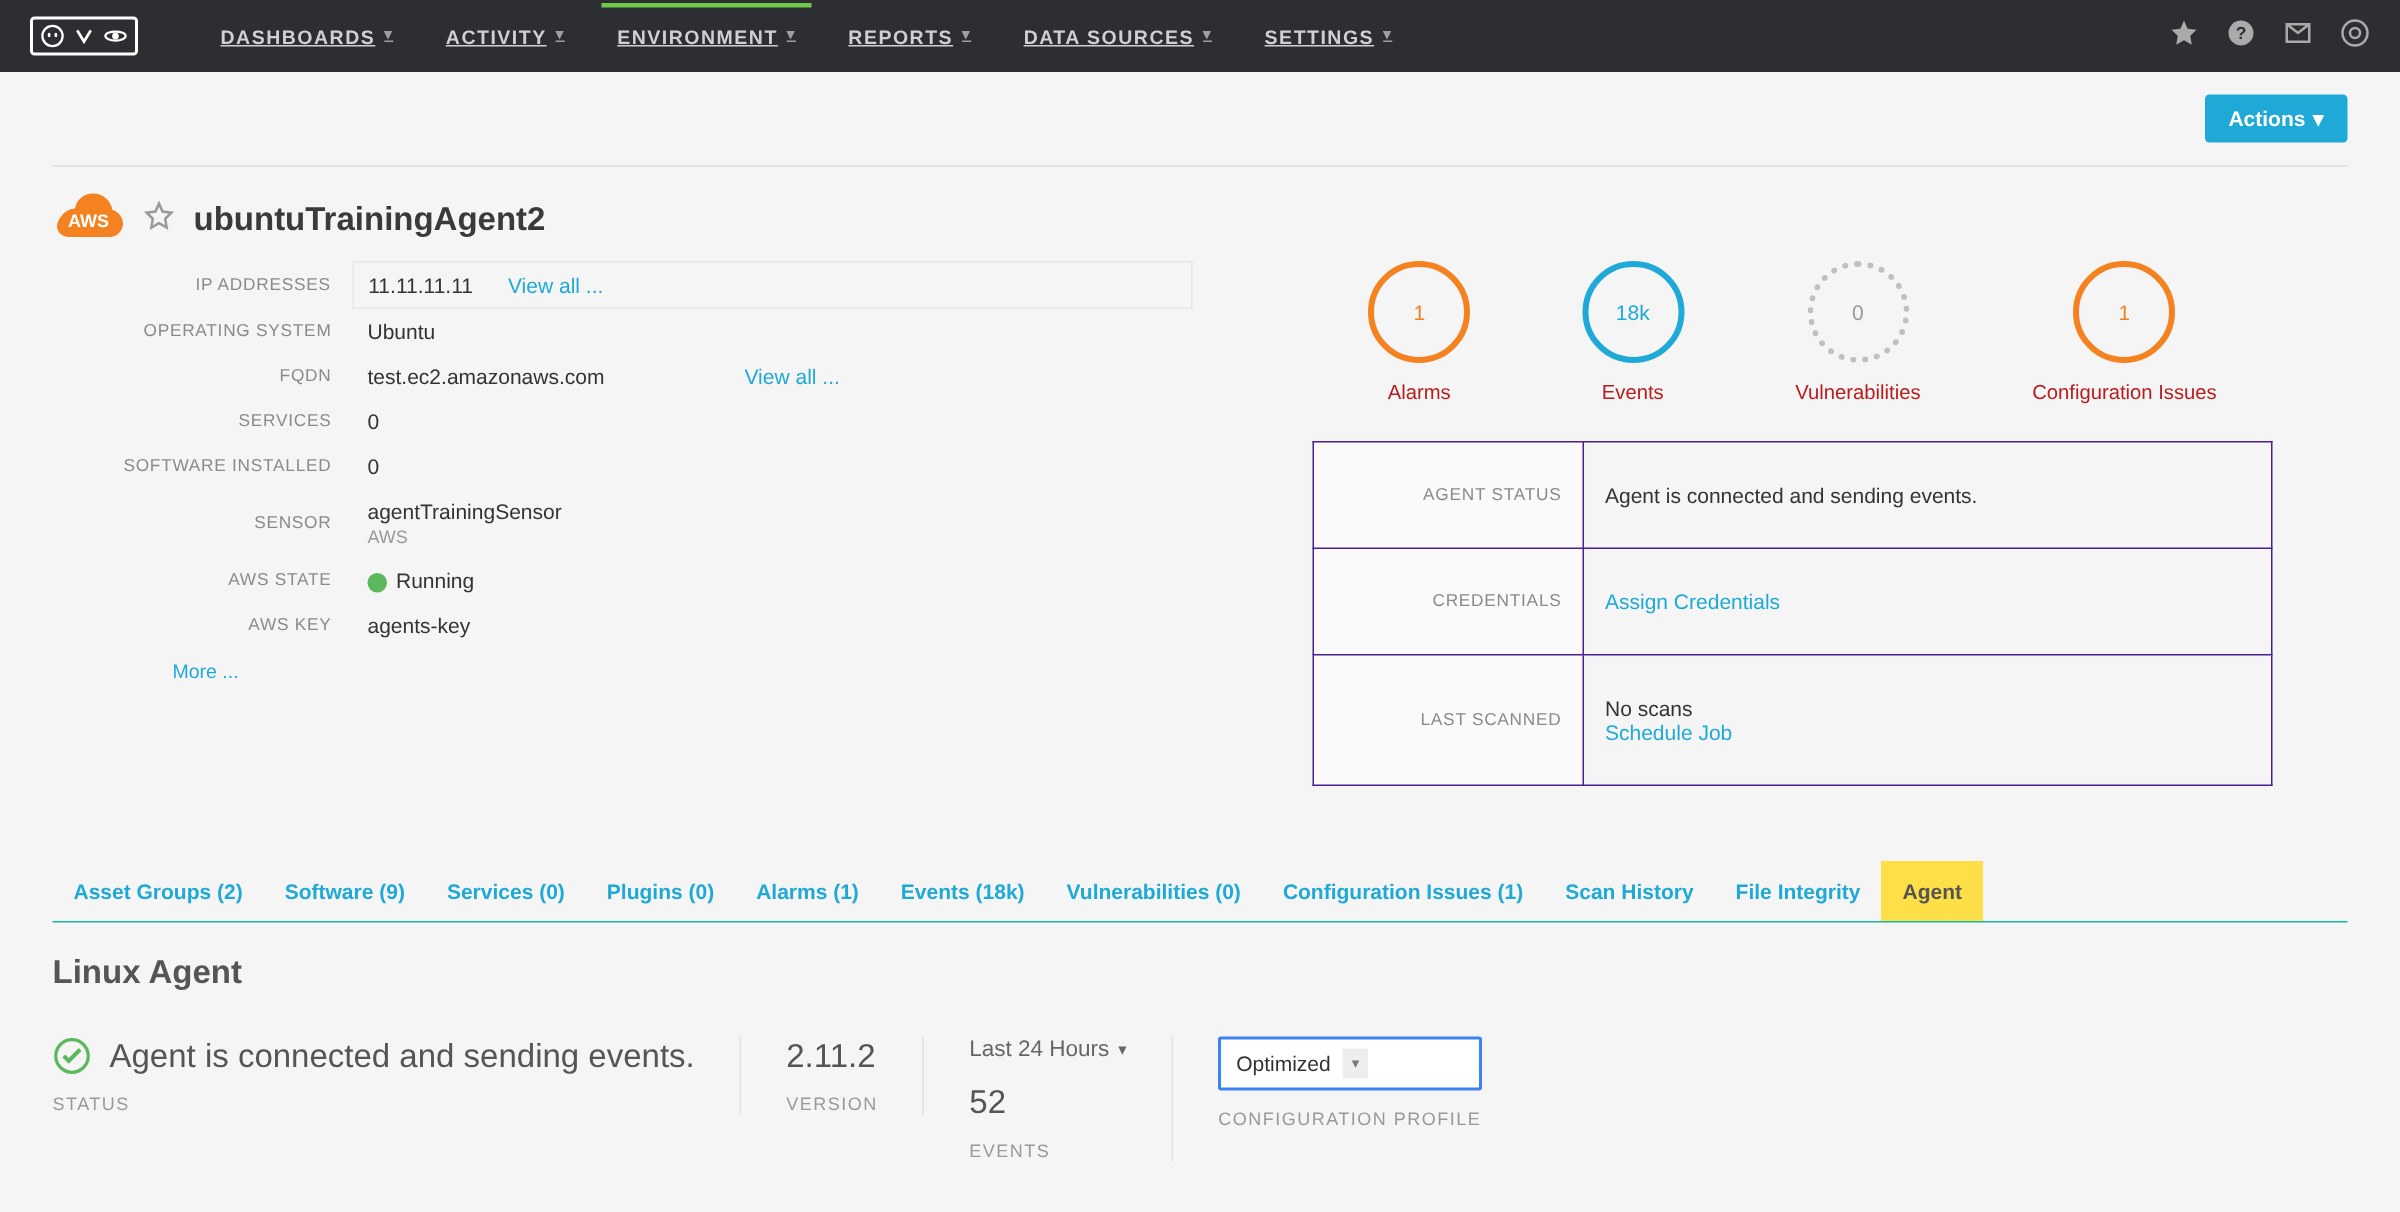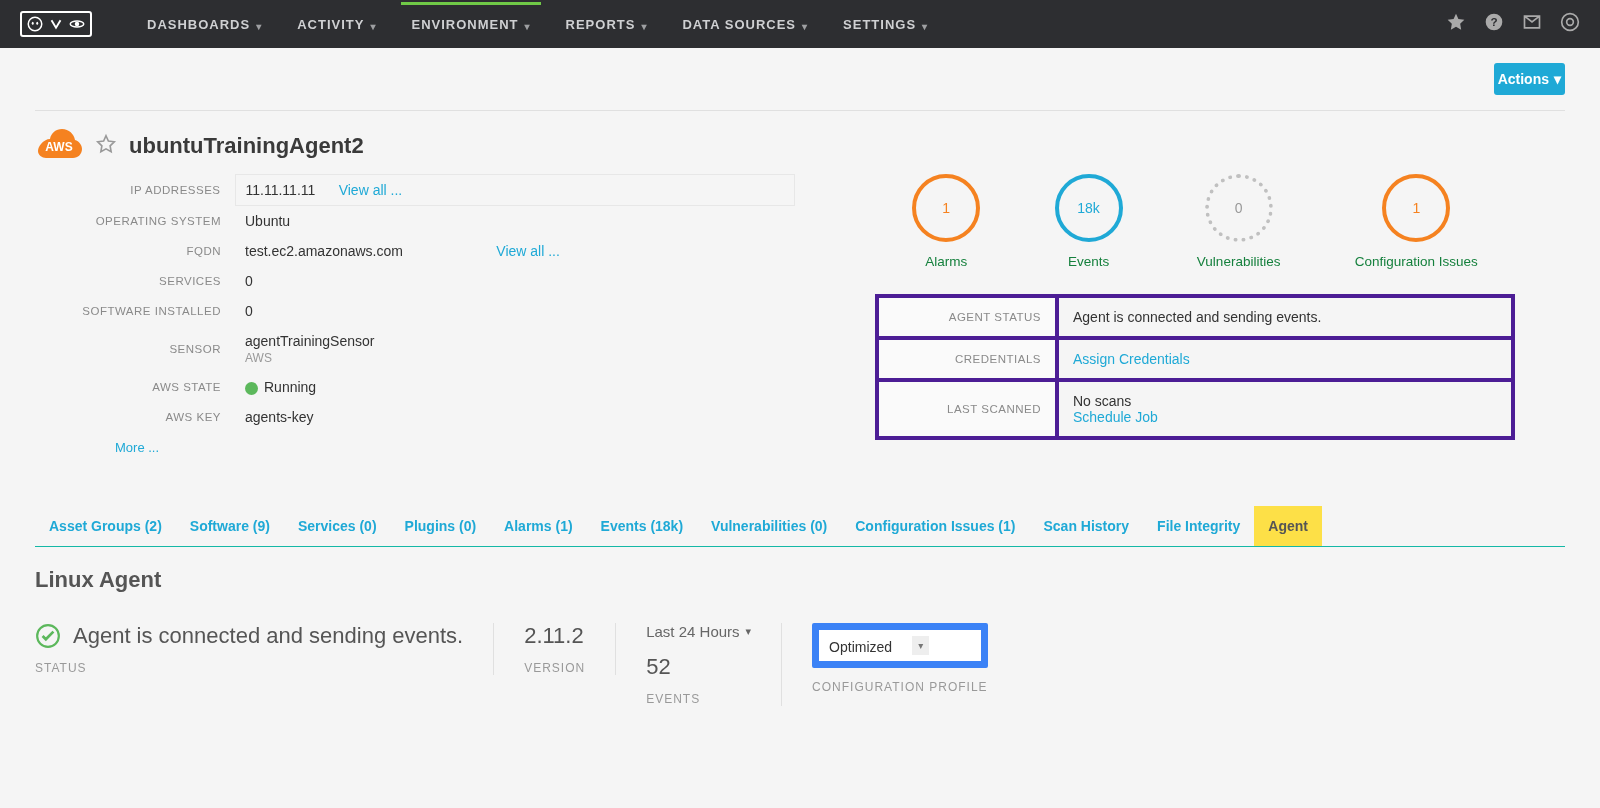--- a/index.html
+++ b/index.html
@@ -4,31 +4,31 @@
 <style>
 * { box-sizing: border-box; margin: 0; padding: 0; }
 body { font-family: -apple-system, BlinkMacSystemFont, "Segoe UI", Helvetica, Arial, sans-serif; background: #f5f5f5; color: #333; width: 1600px; }
 
 
 .topnav { background: #2d2e31; height: 48px; display: flex; align-items: center; padding: 0 20px; justify-content: space-between; }
 .topnav-left { display: flex; align-items: center; gap: 30px; }
 .logo { display: flex; align-items: center; border: 2px solid #fff; border-radius: 3px; padding: 2px 4px; gap: 3px; }
 .logo svg { width: 18px; height: 18px; }
 .nav-items { display: flex; gap: 35px; margin-left: 25px; }
-.nav-item { color: #cfd0d2; font-size: 13px; letter-spacing: 1px; font-weight: 600; cursor: pointer; position: relative; display: flex; align-items: flex-end; gap: 6px; }
+.nav-item { color: #cfd0d2; font-size: 13px; letter-spacing: 1px; font-weight: 600; cursor: pointer; position: relative; display: flex; align-items: flex-start; gap: 6px; text-decoration: underline; }
 .nav-item.active::before { content:''; position:absolute; top:-15px; left:-10px; right:-10px; height:3px; background:#70c947; }
 .chev { font-size: 10px; opacity: .7; }
 .topnav-right { display: flex; gap: 18px; align-items: center; }
 .topnav-right .ic { color: #aaa; cursor: pointer; }
 .topnav-right svg { width: 20px; height: 20px; }
 
 
 .page { padding: 0 35px; }
 .actions-row { display: flex; justify-content: flex-end; padding: 15px 0; border-bottom: 1px solid #e0e0e0; margin-bottom: 15px; }
-.actions-btn { background: #1fa9d6; color: #fff; border: none; border-radius: 3px; padding: 8px 4px; font-size: 14px; font-weight: 600; cursor: pointer; display:flex; align-items:center; gap:5px; }
+.actions-btn { background: #1fa9d6; color: #fff; border: none; border-radius: 3px; padding: 8px 16px; font-size: 14px; font-weight: 600; cursor: pointer; display:flex; align-items:center; gap:5px; }
 
 .asset-header { display: flex; align-items: center; gap: 12px; margin-bottom: 8px; }
 .aws-badge { width: 48px; height: 40px; position: relative; }
 .aws-cloud { fill: #f58220; }
 .aws-text { fill:#fff; font-size:12px; font-weight:700; }
 .star-outline { color:#999; cursor:pointer; }
 .star-outline svg { width:22px; height:22px; }
 .asset-name { font-size: 22px; font-weight: 700; color: #3a3a3a; }
 
 .top-grid { display: flex; gap: 80px; align-items: flex-start; }
@@ -42,44 +42,44 @@
 .dot-run { display:inline-block; width:13px; height:13px; border-radius:50%; background:#5cb85c; margin-right:6px; vertical-align:middle; }
 .more-link { color:#1fa9d6; font-size:13px; margin: 8px 0 0 80px; display:inline-block; cursor:pointer; }
 
 .stats-block { flex: 1; max-width: 640px; }
 .rings { display: flex; justify-content: space-around; margin-bottom: 25px; }
 .ring-item { text-align:center; }
 .ring { width: 68px; height: 68px; border-radius: 50%; display:flex; align-items:center; justify-content:center; margin: 0 auto 12px; font-size: 14px; font-weight: 500; }
 .ring.orange { border: 4px solid #f58220; color:#f58220; }
 .ring.blue { border: 4px solid #1fa9d6; color:#1fa9d6; }
 .ring.grey { border: 4px dotted #c0c0c0; color:#999; }
-.ring-label { font-size: 13.5px; color: #15803d; }
+.ring-label { font-size: 13.5px; color: #b91c1c; }
 
 .status-table { width:100%; border-collapse: collapse; }
-.status-table td { border: 4px solid #4c1d95; padding: 11px 14px; font-size: 14px; }
+.status-table td { border: 1px solid #4c1d95; padding: 27px 14px; font-size: 14px; }
 .status-table td.lbl2 { text-align:right; color:#8a8a8a; font-size:11.5px; letter-spacing:.5px; width:180px; background:#fafafa; }
 .status-table .link { color:#1fa9d6; cursor:pointer; }
 
 
 .tab-bar { display:flex; border-bottom:1px solid #14b8a6; margin-top: 50px; }
 .tab { padding: 12px 14px; font-size: 14px; color:#1fa9d6; cursor:pointer; font-weight:600; }
 .tab.active { background:#fde047; color:#555; }
 
 
 .tab-content { padding: 20px 0; }
 .section-title { font-size: 22px; color:#555; margin-bottom: 30px; font-weight: 700; }
 .agent-status-row { display:flex; gap: 0; align-items:flex-start; }
 .ablock { padding: 0 30px; border-right: 1px solid #e0e0e0; }
 .ablock:first-child { padding-left:0; }
 .ablock:last-child { border-right:none; }
 .status-line { display:flex; align-items:center; gap:12px; }
 .check-ic { width:26px; height:26px; color:#5cb85c; }
 .big { font-size: 22px; color:#555; }
 .cap { font-size: 12px; letter-spacing: 1px; color:#999; margin-top: 12px; }
-.config-select { border:7px solid #3b82f6; background:#fff; padding:6px 10px; font-size:14px; display:flex; align-items:flex-end; gap:20px; border-radius:2px; }
+.config-select { border:2px solid #3b82f6; background:#fff; padding:6px 10px; font-size:14px; display:flex; align-items:center; gap:8px; border-radius:2px; }
 .config-select .mini-chev { background:#eee; padding:4px 6px; color:#777; font-size:10px; }
 </style>
 </head>
 <body>
 
 <div class="topnav">
   <div class="topnav-left">
     <div class="logo">
       <svg viewBox="0 0 24 24">
           <circle cx="12" cy="12" r="9" fill="none" stroke="#fff" stroke-width="2"></circle>

